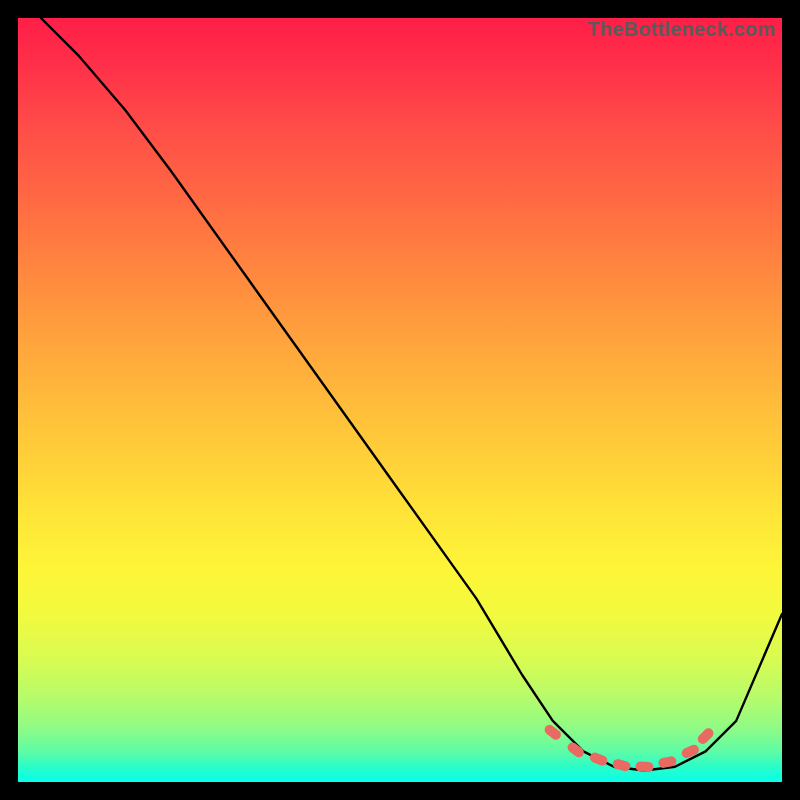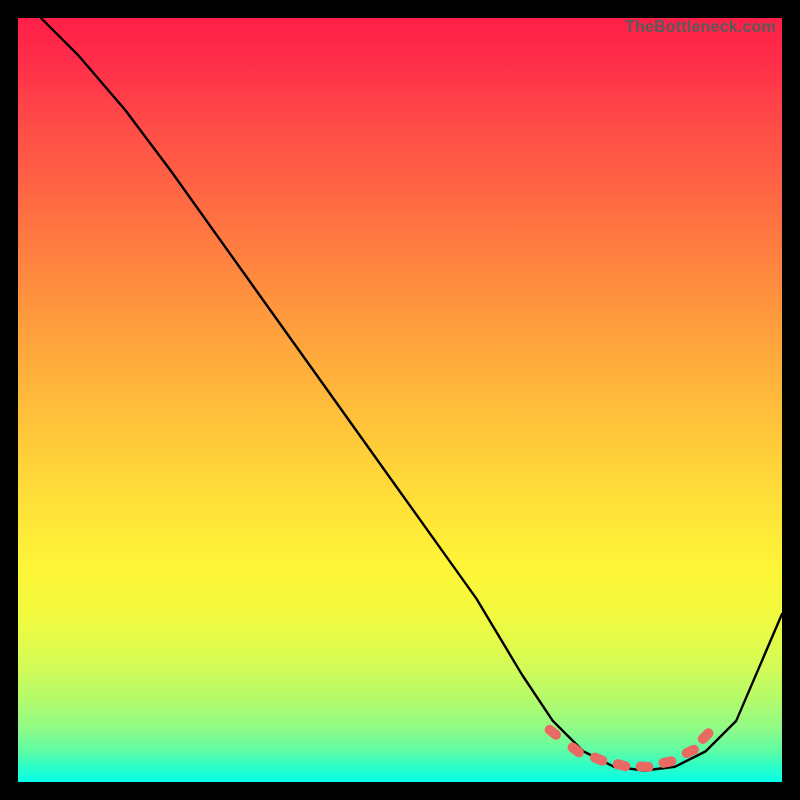--- a/index.html
+++ b/index.html
@@ -33,21 +33,21 @@
       #5efca6 96%,
       #2bfdc8 98%,
       #07feea 100%
     );
   }
   .attribution {
     position: absolute;
     top: 0px;
     right: 6px;
     font-family: Arial, Helvetica, sans-serif;
-    font-size: 16px;
+    font-size: 20px;
     font-weight: bold;
     color: #5a5a5a;
     letter-spacing: 0.2px;
   }
   svg.curve {
     position: absolute;
     left: 0;
     top: 0;
     width: 764px;
     height: 764px;

